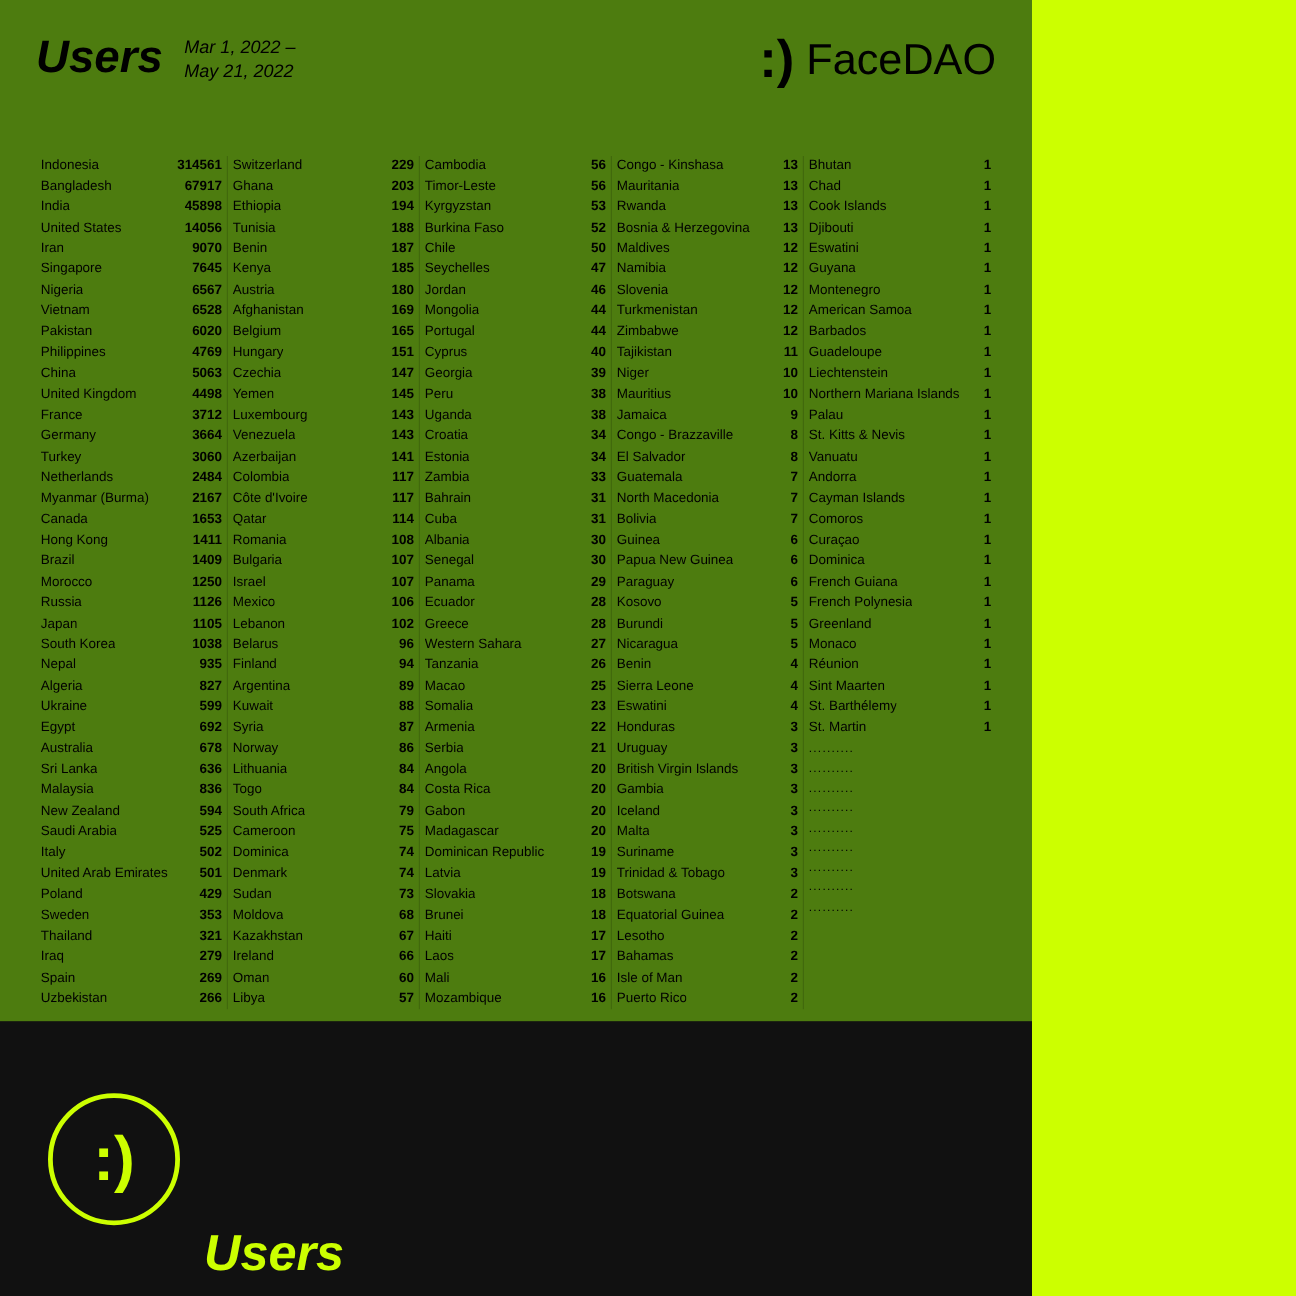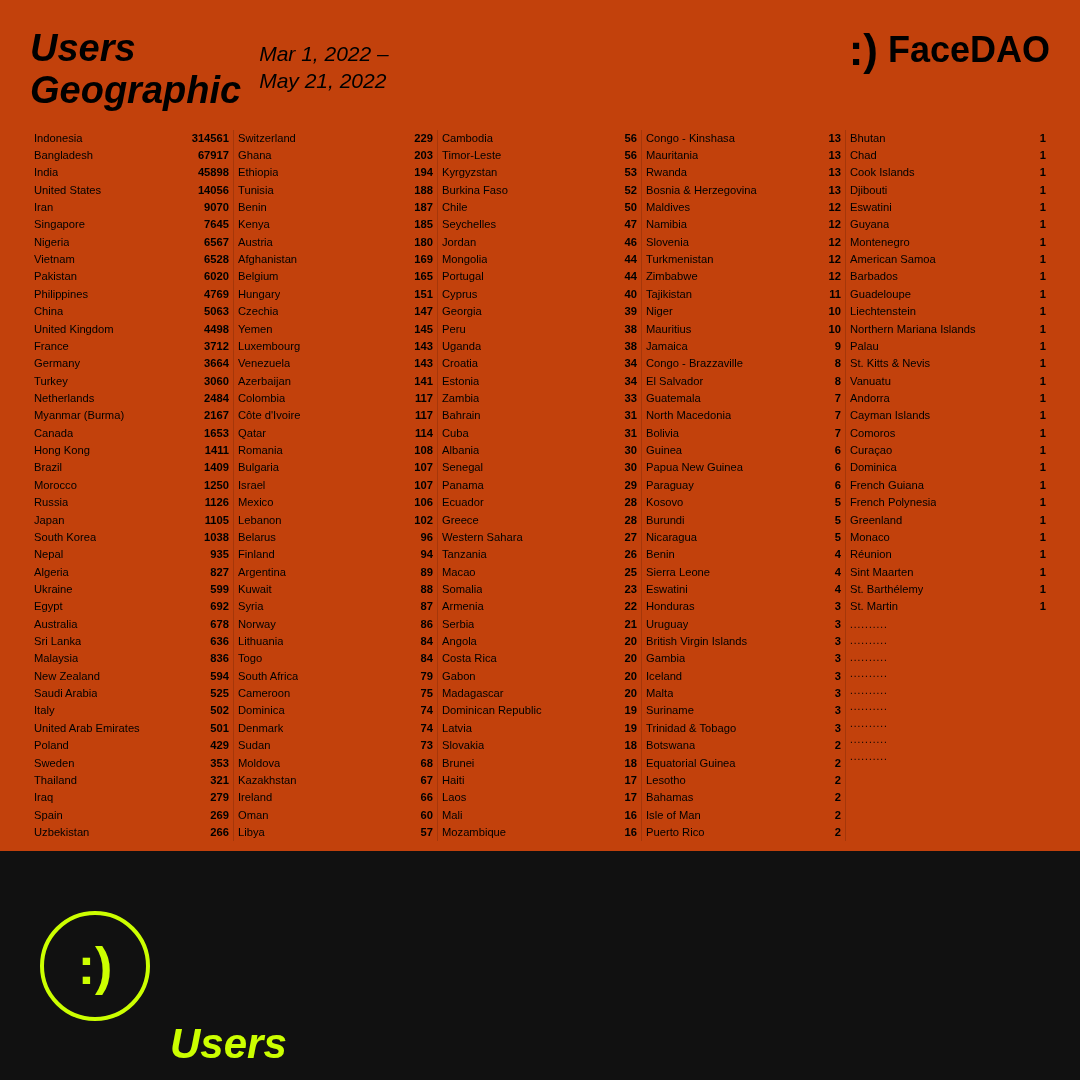--- a/index.html
+++ b/index.html
@@ -4,25 +4,25 @@
   <style>
     * { margin: 0; padding: 0; box-sizing: border-box; }
     body {
       width: 1080px;
       height: 1080px;
       overflow: hidden;
       font-family: Arial, Helvetica, sans-serif;
       background: #ccff00;
     }
     .main-container {
-      width: 1080px;
+      width: 860px;
       height: 1080px;
       display: flex;
       flex-direction: column;
-      background: #c2410c;
+      background: #4d7c0f;
     }
     .top-section {
       flex: 1;
       padding: 28px 30px 10px 30px;
       position: relative;
     }
     .header-row {
       display: flex;
       justify-content: space-between;
       align-items: flex-start;
@@ -33,41 +33,41 @@
       flex-direction: column;
     }
     .main-title {
       font-size: 38px;
       font-weight: 900;
       font-style: italic;
       color: #000;
       line-height: 1.1;
     }
     .date-range {
-      font-size: 21px;
+      font-size: 15px;
       font-weight: 500;
       font-style: italic;
       color: #000;
-      margin-top: 12px;
+      margin-top: 2px;
       line-height: 1.3;
     }
     .logo-block {
       display: flex;
       align-items: center;
       gap: 10px;
     }
     .logo-icon {
       font-size: 44px;
       font-weight: 900;
       color: #000;
       line-height: 1;
     }
     .logo-text {
       font-size: 36px;
-      font-weight: 700;
+      font-weight: 400;
       color: #000;
       line-height: 1;
       text-align: right;
     }
     .data-columns {
       display: grid;
       grid-template-columns: repeat(5, 1fr);
       gap: 0;
       font-size: 11.2px;
       line-height: 1.55;
@@ -150,21 +150,21 @@
 </head>
 <body>
 
 <div class="main-container">
   <div class="top-section">
     <div class="header-row">
       <div style="display:flex;align-items:flex-start;gap:18px;">
         <div class="title-block">
           <div class="main-title">
             <span>Users</span><br>
-            <span>Geographic</span><br>
+            <br>
           </div>
         </div>
         <div class="date-range">
           <span>Mar 1, 2022 –</span><br>
           <span>May 21, 2022</span>
         </div>
       </div>
       <div class="logo-block">
         <div class="logo-icon">:)</div>
         <div class="logo-text">FaceDAO</div>

